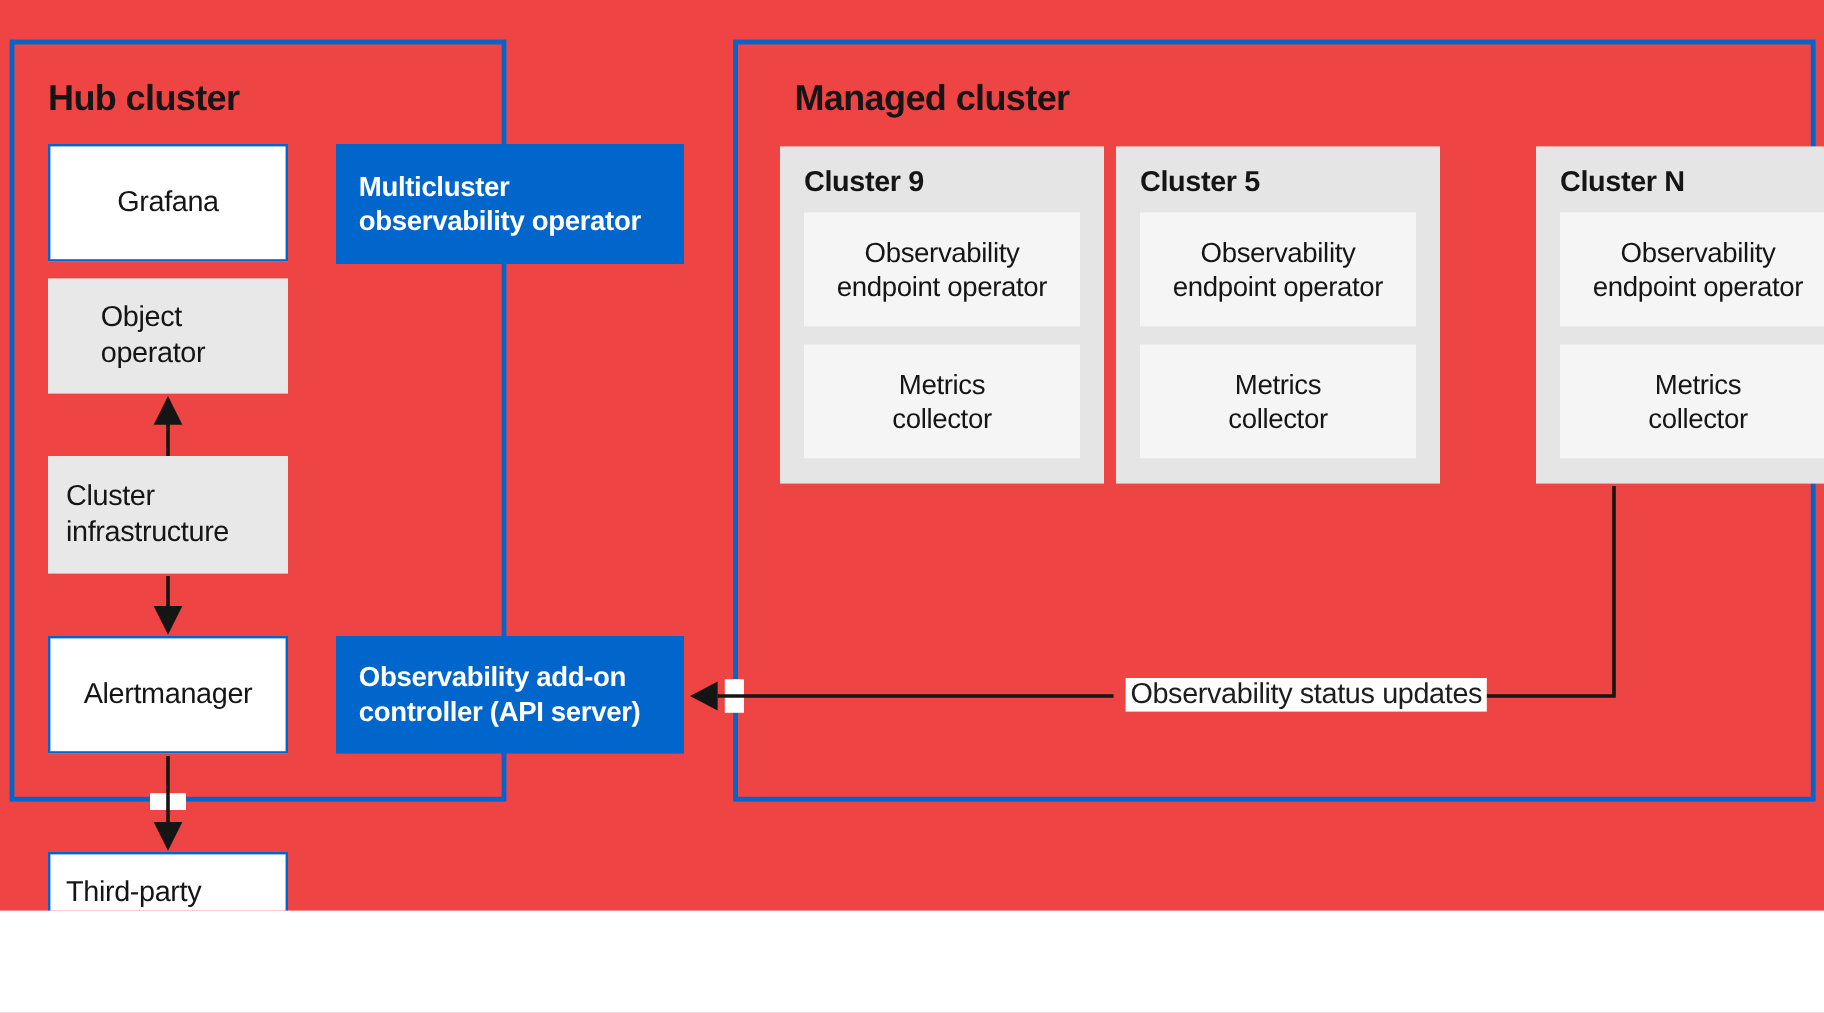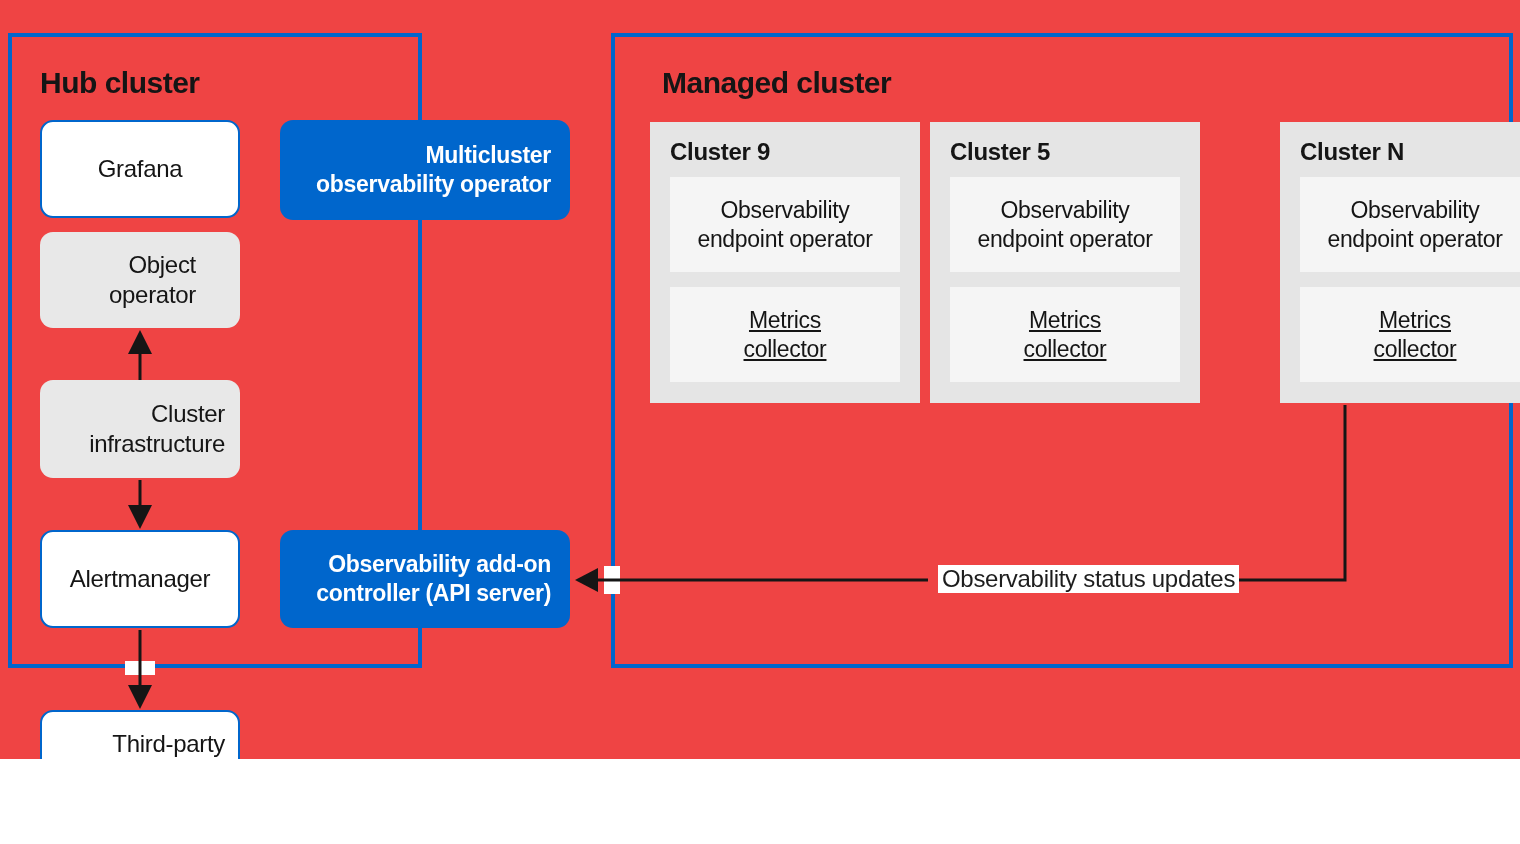--- a/index.html
+++ b/index.html
@@ -4,42 +4,42 @@
 <style>
   html,body{margin:0;padding:0;background:#ffffff;}
   body{font-family:"Liberation Sans","DejaVu Sans",sans-serif;color:#151515;}
   #stage{position:relative;width:1520px;height:759px;background:#ef4444;overflow:hidden;}
 
   
   .panel{position:absolute;border:4px solid #0066cc;background:transparent;box-sizing:border-box;z-index:1;}
   .panel-title{position:absolute;font-size:30px;font-weight:700;letter-spacing:-0.5px;color:#151515;z-index:2;white-space:nowrap;}
 
   
-  .node{position:absolute;display:flex;align-items:center;justify-content:center;text-align:right;
-        box-sizing:border-box;z-index:2;font-size:24px;line-height:1.25;letter-spacing:-0.3px;border-radius:13px;}
+  .node{position:absolute;display:flex;align-items:center;justify-content:center;text-align:left;
+        box-sizing:border-box;z-index:2;font-size:24px;line-height:1.25;letter-spacing:-0.3px;}
   .node-white{background:#ffffff;border:2px solid #0066cc;}
   .node-gray{background:#e8e8e8;}
   .node-blue{background:#0066cc;color:#ffffff;font-weight:600;font-size:23px;}
 
   .lbl{display:block;}
   .w-narrow{max-width:112px;}
   .w-mid{max-width:170px;}
   .w-tp{max-width:170px;}
   .w-blue{max-width:252px;}
   .w-ep{max-width:212px;}
   .w-mc{max-width:130px;}
 
   
   .cluster-card{position:absolute;top:122px;width:270px;height:281px;background:#e5e5e5;box-sizing:border-box;z-index:2;}
   .cluster-name{position:absolute;left:20px;top:16px;font-size:24px;font-weight:700;letter-spacing:-0.3px;}
   .component{position:absolute;left:20px;width:230px;height:95px;background:#f5f5f5;
              display:flex;align-items:center;justify-content:center;text-align:center;
              font-size:23px;line-height:1.25;letter-spacing:-0.3px;}
   .component.c1{top:55px;}
-  .component.c2{top:165px;text-decoration:underline;}
+  .component.c2{top:165px;}
 
   
   #status-label{position:absolute;left:938px;top:565px;font-size:24px;letter-spacing:-0.3px;
                 color:#1d1d1d;z-index:4;white-space:nowrap;background:#ffffff;padding:0 4px;}
   #watermark{position:absolute;right:3px;top:787px;font-size:26px;letter-spacing:1px;
              color:#ececec;z-index:2;white-space:nowrap;}
 
   
   #arrows{position:absolute;left:0;top:0;z-index:3;pointer-events:none;}
 </style>

